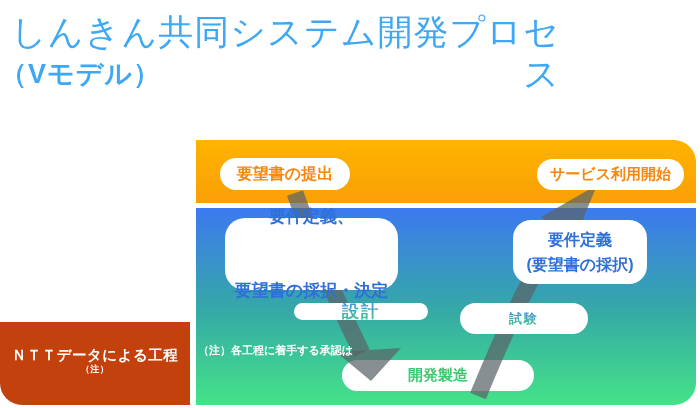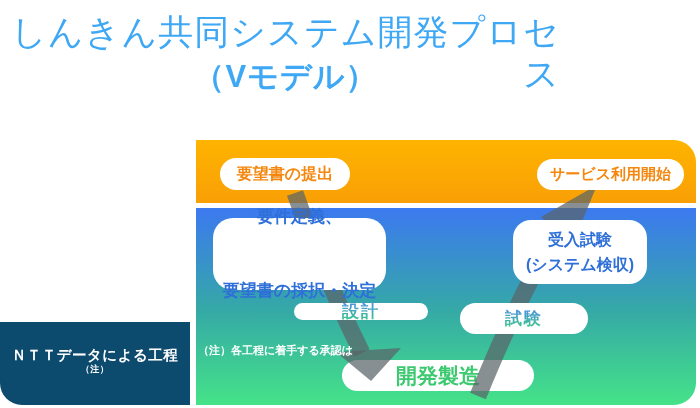--- a/index.html
+++ b/index.html
@@ -9,39 +9,39 @@
     -webkit-font-smoothing:antialiased;
   }
   .stage{position:relative;width:700px;height:408px;background:#ffffff;}
 
   
   .title-line1{
     position:absolute;left:0;top:11px;width:560px;text-align:right;
     font-size:35px;font-weight:400;color:#3FA8F5;letter-spacing:1px;line-height:1.2;
   }
   .title-line2{
-    position:absolute;left:0;top:58px;width:571px;text-align:center;
-    font-size:31px;font-weight:800;color:#3FA8F5;letter-spacing:1px;line-height:1.2;
+    position:absolute;left:0;top:58px;width:571px;
+    font-size:27px;font-weight:800;color:#3FA8F5;letter-spacing:1px;line-height:1.2;
   }
 
   
   .row-label{
     position:absolute;left:0;width:190px;display:flex;align-items:center;justify-content:center;
     color:#ffffff;font-weight:700;text-align:center;
   }
   .row-label.shinkin{
     top:140px;height:63px;border-radius:22px 0 0 0;
     background:linear-gradient(135deg,#FFC332 0%,#F8970A 100%);
     font-size:17px;letter-spacing:1px;
   }
   .row-label.center{
     top:208px;height:109px;background:#3C79EE;font-size:14.5px;letter-spacing:.5px;
   }
   .row-label.ntt{
-    top:322px;height:83px;border-radius:0 0 0 22px;background:#0c4a6e;
+    top:322px;height:83px;border-radius:0 0 0 22px;background:#c2410c;
     font-size:14.5px;letter-spacing:.5px;
   }
   .row-label.ntt sup{font-size:9px;font-weight:700;vertical-align:super;line-height:0;}
 
   
   .band-orange{
     position:absolute;left:196px;top:140px;width:500px;height:63px;
     border-radius:0 22px 0 0;
     background:linear-gradient(180deg,#FFB400 0%,#F99F06 100%);
     z-index:1;
@@ -57,26 +57,26 @@
   .pill,.node-box{
     position:absolute;background:#ffffff;display:flex;flex-direction:column;
     align-items:center;justify-content:center;font-weight:800;text-align:center;
   }
   .pill{border-radius:999px;}
   .node-box{border-radius:20px;}
 
   .pill.request{left:220px;top:158px;width:130px;height:32px;font-size:16px;color:#F5870E;z-index:4;}
   .pill.service{left:537px;top:159px;width:147px;height:31px;font-size:15px;color:#F5870E;z-index:4;}
 
-  .node-box.requirements{left:213px;top:218px;width:173px;height:72px;font-size:17px;color:#2E6FD8;line-height:26px;z-index:4;gap:48px;}
+  .node-box.requirements{left:225px;top:218px;width:173px;height:72px;font-size:17px;color:#2E6FD8;line-height:26px;z-index:4;gap:48px;}
   .node-box.acceptance{left:513px;top:220px;width:134px;height:64px;font-size:16px;color:#2E6FD8;line-height:25px;border-radius:18px;z-index:4;}
 
   .pill.design{left:294px;top:303px;width:134px;height:17px;font-size:17px;z-index:4;}
-  .pill.test{left:460px;top:303px;width:128px;height:31px;font-size:17px;z-index:4;}
-  .pill.dev{left:342px;top:360px;width:192px;height:31px;font-size:21px;color:#3CC96F;z-index:2;}
+  .pill.test{left:460px;top:303px;width:128px;height:31px;font-size:13px;z-index:4;}
+  .pill.dev{left:342px;top:360px;width:192px;height:31px;font-size:15px;color:#3CC96F;z-index:2;}
 
   .grad-text{color:#34A9A2;letter-spacing:2px;}
   @supports ((-webkit-background-clip:text) or (background-clip:text)){
     .grad-text{
       background:linear-gradient(180deg,#4C8BE8 5%,#3DCB85 95%);
       -webkit-background-clip:text;background-clip:text;color:transparent;
     }
   }
 
   
@@ -123,22 +123,22 @@
   </div>
   <div class="pill service">
     <span>サービス利用開始</span>
   </div>
 
   <div class="node-box requirements">
     <span>要件定義、</span>
     <span>要望書の採択・決定</span>
   </div>
   <div class="node-box acceptance">
-    <span>受入試験</span>
-    <span>(システム検収)</span>
+    <span>要件定義</span>
+    <span>(要望書の採択)</span>
   </div>
 
   <div class="pill design">
     <span class="grad-text">設計</span>
   </div>
   <div class="pill test">
     <span class="grad-text">試験</span>
   </div>
 
   <div class="note">

